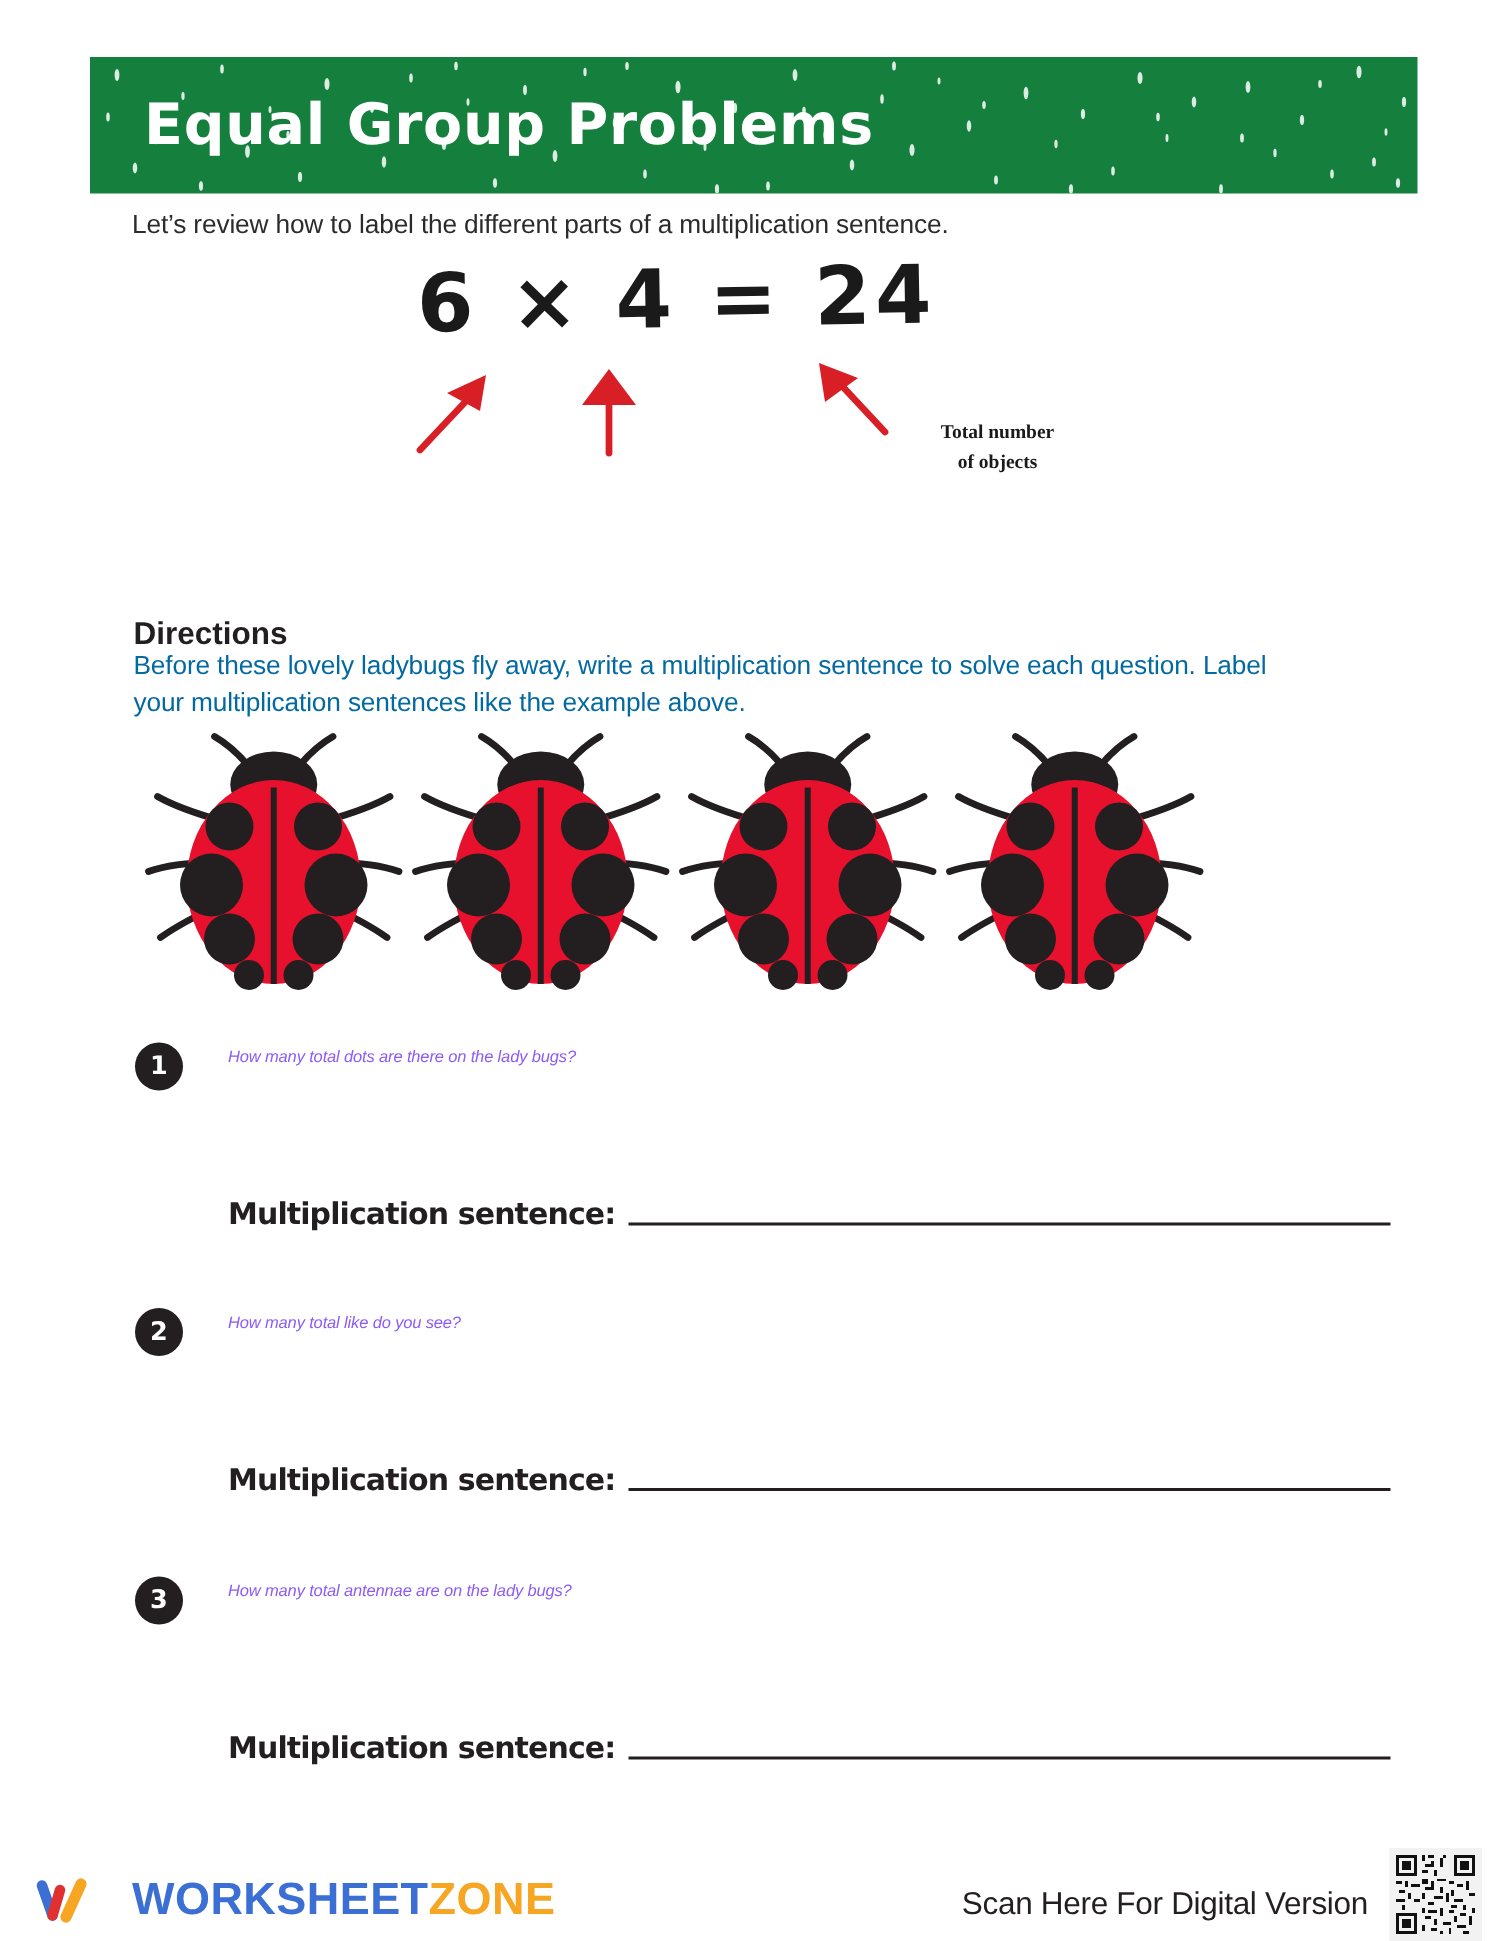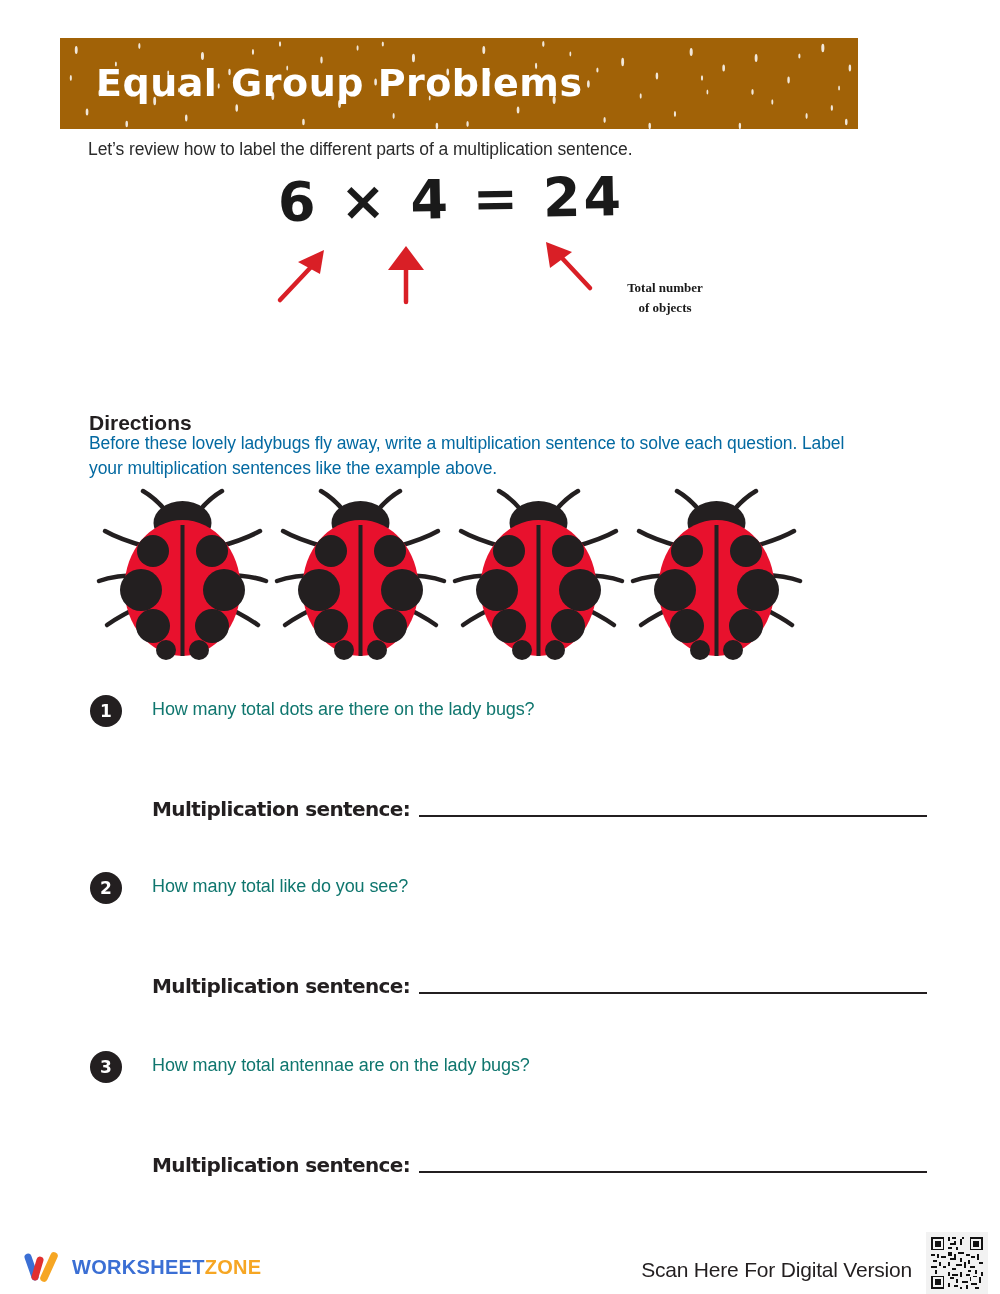--- a/index.html
+++ b/index.html
@@ -14,23 +14,23 @@
     overflow: hidden;
     font-family: "Liberation Sans", sans-serif;
     color: #231f20;
   }
 
   
   .banner {
     position: absolute;
     left: 60px;
     top: 38px;
-    width: 798px;
+    width: 885px;
     height: 91px;
-    background-color: #a16207;
+    background-color: #15803d;
     overflow: hidden;
   }
   .banner-speckles {
     position: absolute;
     inset: 0;
     width: 100%;
     height: 100%;
   }
   .banner-title {
     position: absolute;
@@ -146,23 +146,24 @@
     font-size: 17px;
     font-weight: bold;
     display: flex;
     align-items: center;
     justify-content: center;
   }
   .q-text {
     position: absolute;
     left: 62px;
     top: 4px;
-    font-size: 18px;
-    color: #0f766e;
+    font-size: 11px;
+    color: #8b5cf6;
     letter-spacing: -0.1px;
+    font-style: italic;
   }
   .q-answer {
     position: absolute;
     left: 62px;
     top: 62px;
     width: 775px;
     display: flex;
     align-items: flex-end;
     margin-top: 40px;
   }
@@ -184,22 +185,22 @@
 
   
   .footer-logo {
     position: absolute;
     left: 24px;
     top: 1250px;
     display: flex;
     align-items: center;
   }
   .logo-text {
-    margin-left: 8px;
-    font-size: 20px;
+    margin-left: 24px;
+    font-size: 30px;
     font-weight: bold;
     letter-spacing: 0.3px;
   }
   .logo-text .w { color: #3b6fd4; }
   .logo-text .z { color: #f6a623; }
 
   .scan-text {
     position: absolute;
     right: 88px;
     top: 1258px;

